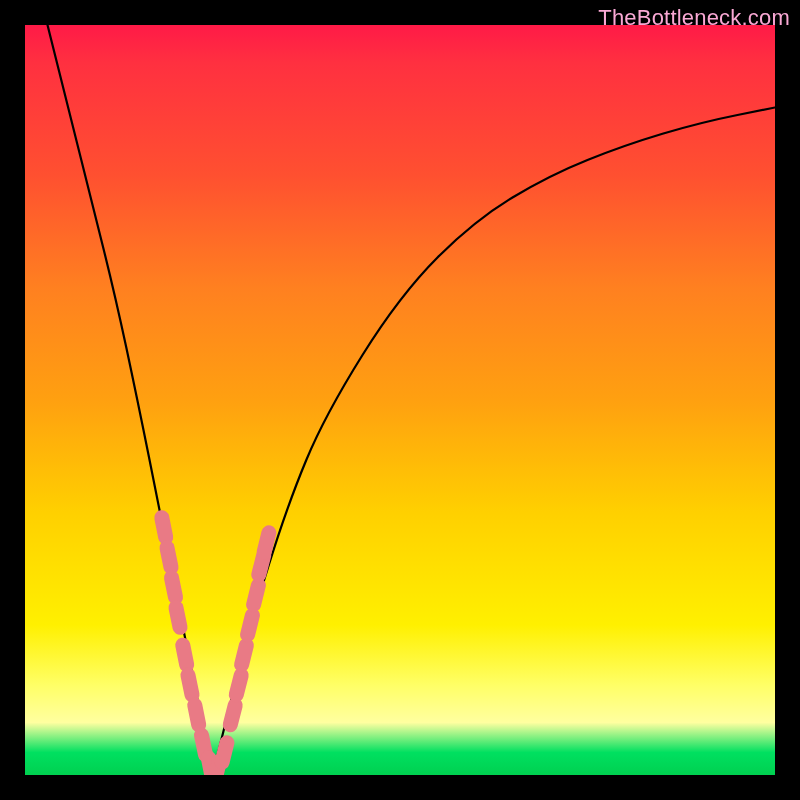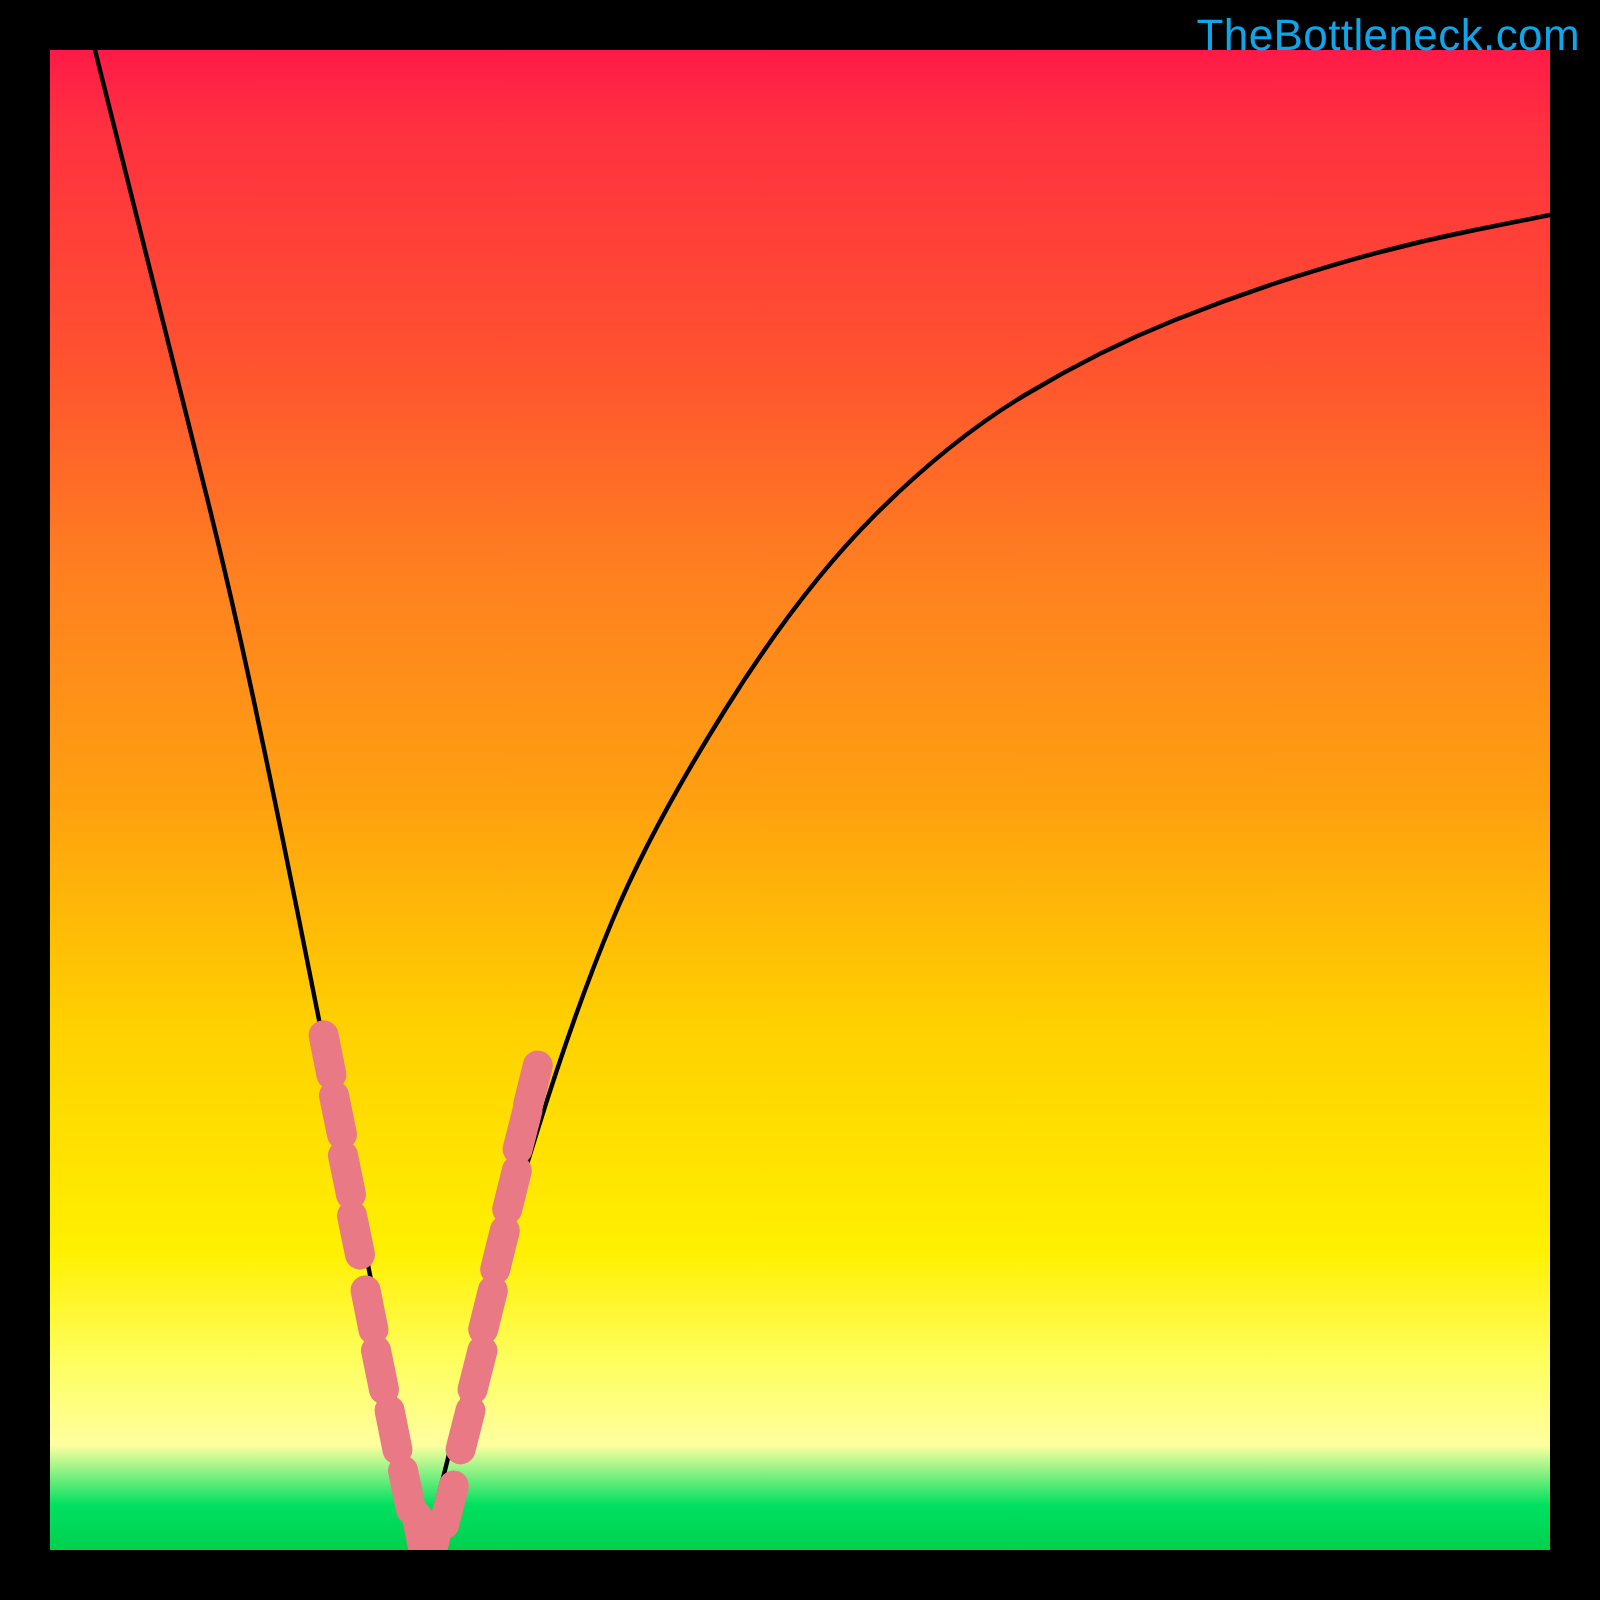--- a/index.html
+++ b/index.html
@@ -29,21 +29,21 @@
       #00e060 97%,
       #00d050 100%);
   }
   .watermark {
     position: absolute;
     top: 5px;
     right: 10px;
     font-family: Arial, Helvetica, sans-serif;
     font-size: 22px;
     font-weight: 500;
-    color: #0ea5e9;
+    color: #f9a8d4;
     letter-spacing: 0.2px;
     text-align: center;
   }
   svg {
     position: absolute;
     left: 0;
     top: 0;
   }
 </style>
 </head>

